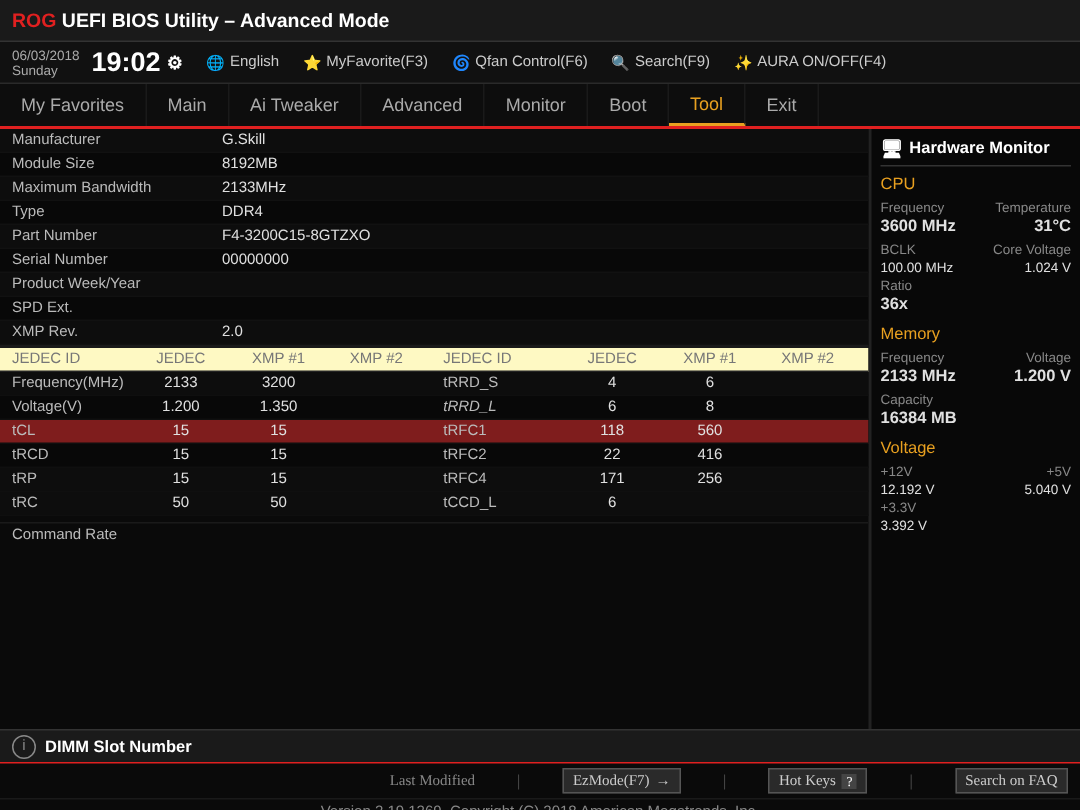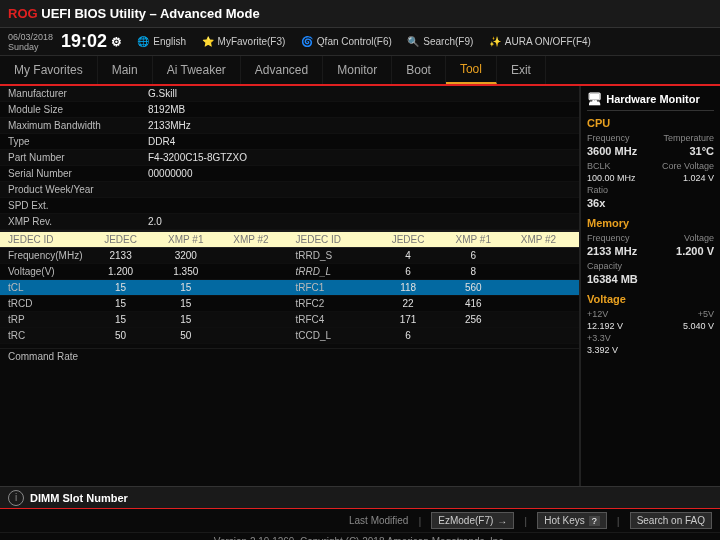--- a/index.html
+++ b/index.html
@@ -121,21 +121,21 @@
       color: #fff;
       font-size: 11px;
       font-weight: bold;
       margin-bottom: 6px;
       padding-bottom: 4px;
       border-bottom: 1px solid #333;
     }
     .hw-section-title {
       color: #e8a020;
       font-size: 11px;
-      font-weight: bold;
+      font-weight: normal;
       margin: 6px 0 4px 0;
     }
     .hw-row {
       display: flex;
       justify-content: space-between;
       margin-bottom: 2px;
     }
     .hw-label { color: #888; font-size: 9px; }
     .hw-value { color: #e0e0e0; font-size: 9px; }
     .hw-big {
@@ -192,22 +192,23 @@
 
     .footer-wrapper {
       background: #0a0a0a;
       border-top: 1px solid #e02020;
     }
     .footer-row1 {
       display: flex;
       align-items: center;
       justify-content: flex-end;
       padding: 3px 8px;
-      gap: 6px;
+      gap: 24px;
       border-bottom: 1px solid #1a1a1a;
+      font-family: Liberation Serif, serif;
     }
     .footer-row2 {
       display: flex;
       align-items: center;
       justify-content: center;
       padding: 3px;
       color: #888;
       font-size: 10px;
     }
     .sep { color: #555; margin: 0 4px; }
@@ -354,21 +355,21 @@
         <div style="flex:1;text-align:center;color:#e0e0e0;">1.200</div>
         <div style="flex:1;text-align:center;color:#e0e0e0;">1.350</div>
         <div style="flex:1;text-align:center;color:#e0e0e0;"></div>
         <div style="width:12px;"></div>
         <div style="width:80px;color:#bbb;flex-shrink:0;font-style:italic;">tRRD_L</div>
         <div style="flex:1;text-align:center;color:#e0e0e0;">6</div>
         <div style="flex:1;text-align:center;color:#e0e0e0;">8</div>
         <div style="flex:1;text-align:center;color:#e0e0e0;"></div>
       </div>
 
-      <div style="display:flex;padding:2px 8px;border-bottom:1px solid #0f0f0f;background:#0369a1;">
+      <div style="display:flex;padding:2px 8px;border-bottom:1px solid #0f0f0f;background:#7f1d1d;">
         <div style="width:80px;color:#bbb;flex-shrink:0;">tCL</div>
         <div style="flex:1;text-align:center;color:#e0e0e0;">15</div>
         <div style="flex:1;text-align:center;color:#e0e0e0;">15</div>
         <div style="flex:1;text-align:center;color:#e0e0e0;"></div>
         <div style="width:12px;"></div>
         <div style="width:80px;color:#bbb;flex-shrink:0;">tRFC1</div>
         <div style="flex:1;text-align:center;color:#e0e0e0;">118</div>
         <div style="flex:1;text-align:center;color:#e0e0e0;">560</div>
         <div style="flex:1;text-align:center;color:#e0e0e0;"></div>
       </div>

